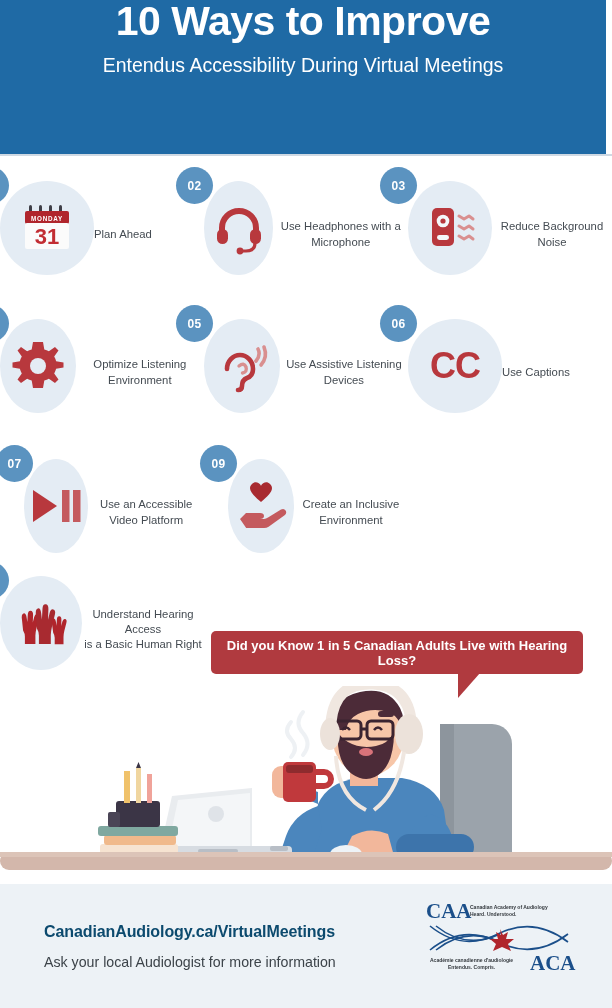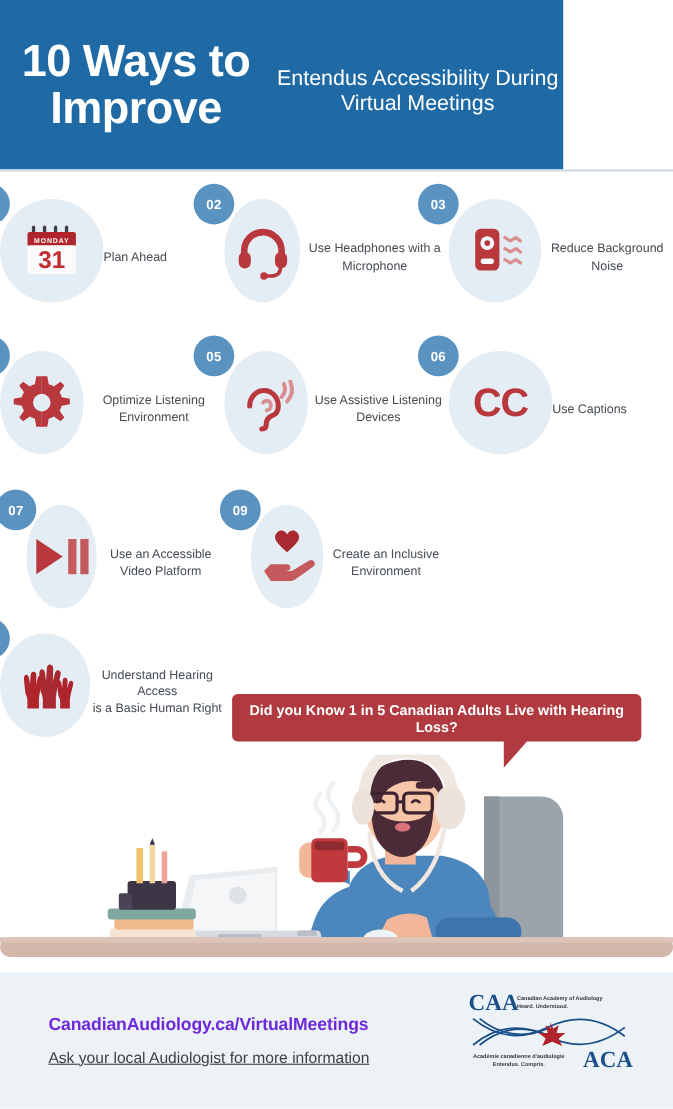--- a/index.html
+++ b/index.html
@@ -6,23 +6,23 @@
   html, body {
     width: 612px; height: 1008px;
     font-family: "Liberation Sans", sans-serif;
     background: #ffffff;
     overflow: hidden;
   }
   .page { position: relative; width: 612px; height: 1008px; background:#ffffff; }
 
   
   .header {
-    position:absolute; left:0; top:0; width:512px; height:154px;
+    position:absolute; left:0; top:0; width:606px; height:154px;
     background:#1f6aa5;
-    display:flex; flex-direction:row; align-items:center; justify-content:flex-start;
+    display:flex; flex-direction:column; align-items:center; justify-content:flex-start;
   }
   .header-title {
     color:#ffffff; font-size:41px; font-weight:bold; letter-spacing:-0.5px;
     line-height:1.05; text-align:center;
   }
   .header-sub {
     color:#ffffff; font-size:19.5px; font-weight:normal; margin-top:11px; text-align:center;
   }
   .header-rule { position:absolute; left:0; top:154px; width:612px; height:2px; background:#cfd9e3; }
 
@@ -64,22 +64,22 @@
 
   
   .illus { position:absolute; left:0px; top:686px; width:612px; height:198px; }
 
   
   .footer {
     position:absolute; left:0; top:884px; width:612px; height:124px;
     background:#edf2f6; display:flex; align-items:center;
   }
   .footer-left { margin-left:44px; width:350px; }
-  .footer-url { color:#6d28d9; font-size:16px; font-weight:bold; letter-spacing:-0.1px; }
-  .footer-sub { color:#3c4349; font-size:14.2px; margin-top:13px;text-decoration:underline; }
+  .footer-url { color:#0c4a6e; font-size:16px; font-weight:bold; letter-spacing:-0.1px; }
+  .footer-sub { color:#3c4349; font-size:14.2px; margin-top:13px; }
   .footer-logo { position:absolute; left:424px; top:896px; width:158px; height:78px; }
   .logo-caa { font-family:"Liberation Serif", serif; fill:#1b4f8a; }
 </style>
 </head>
 <body>
 
 <div class="page">
 
   <div class="header">
     <div class="header-title">10 Ways to Improve</div>

